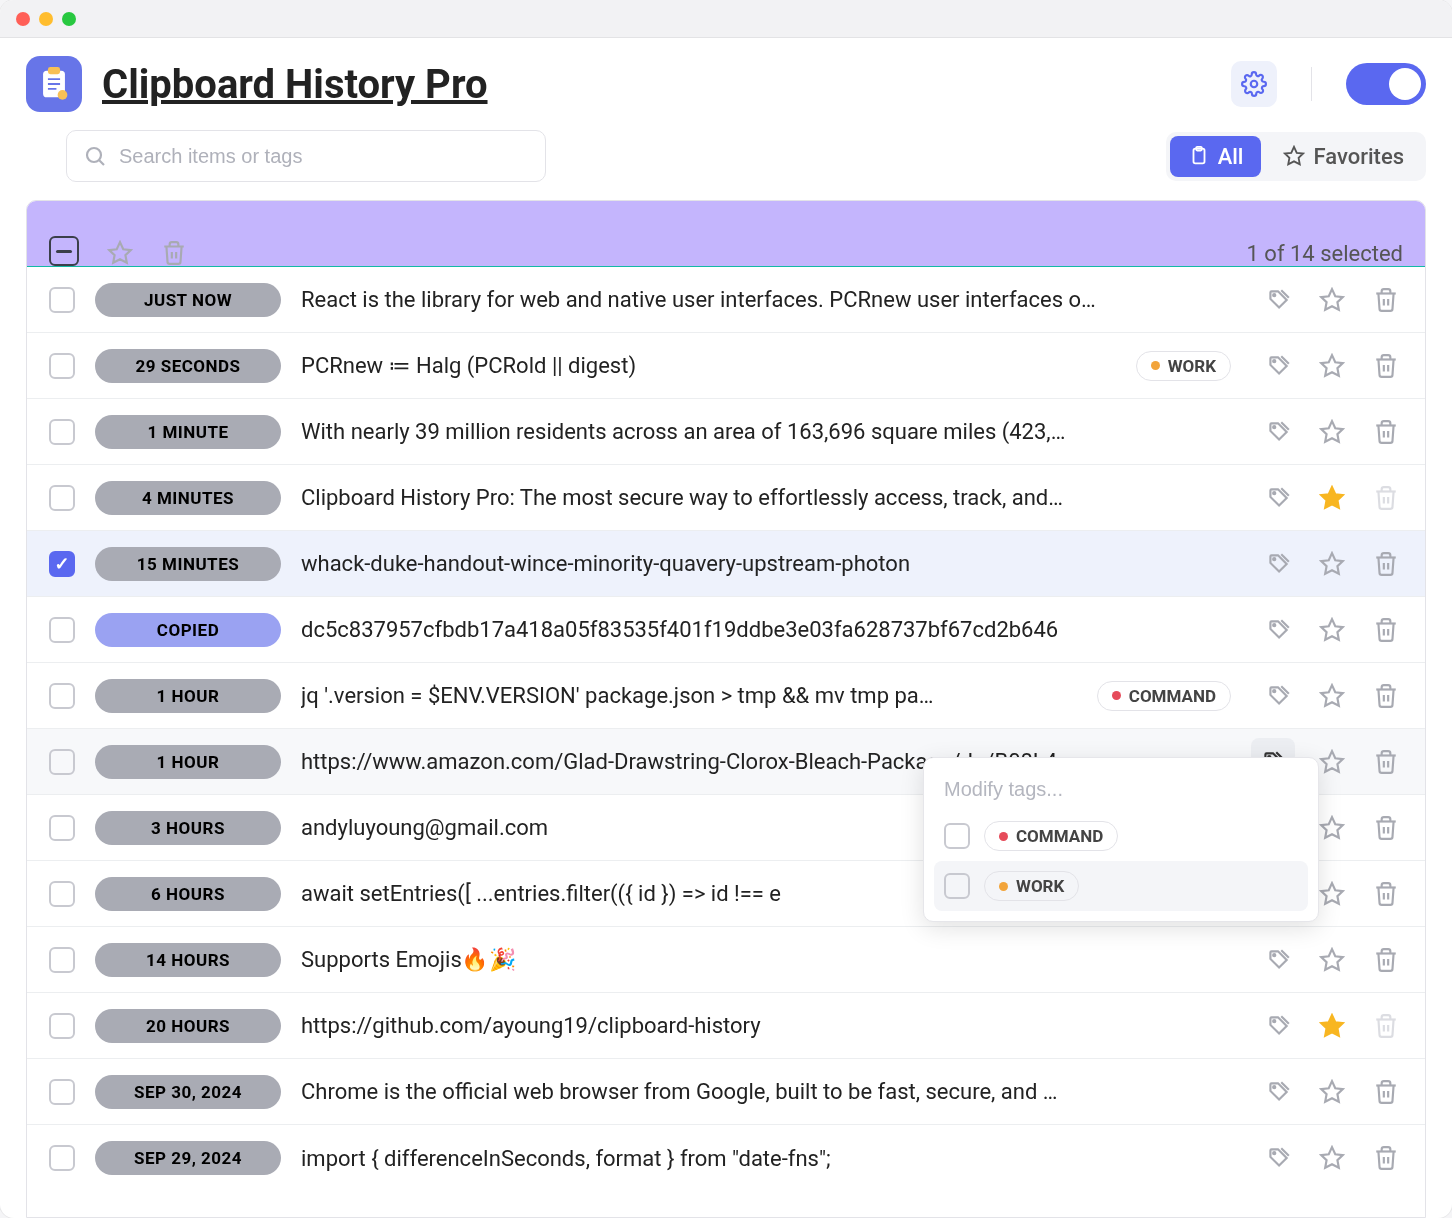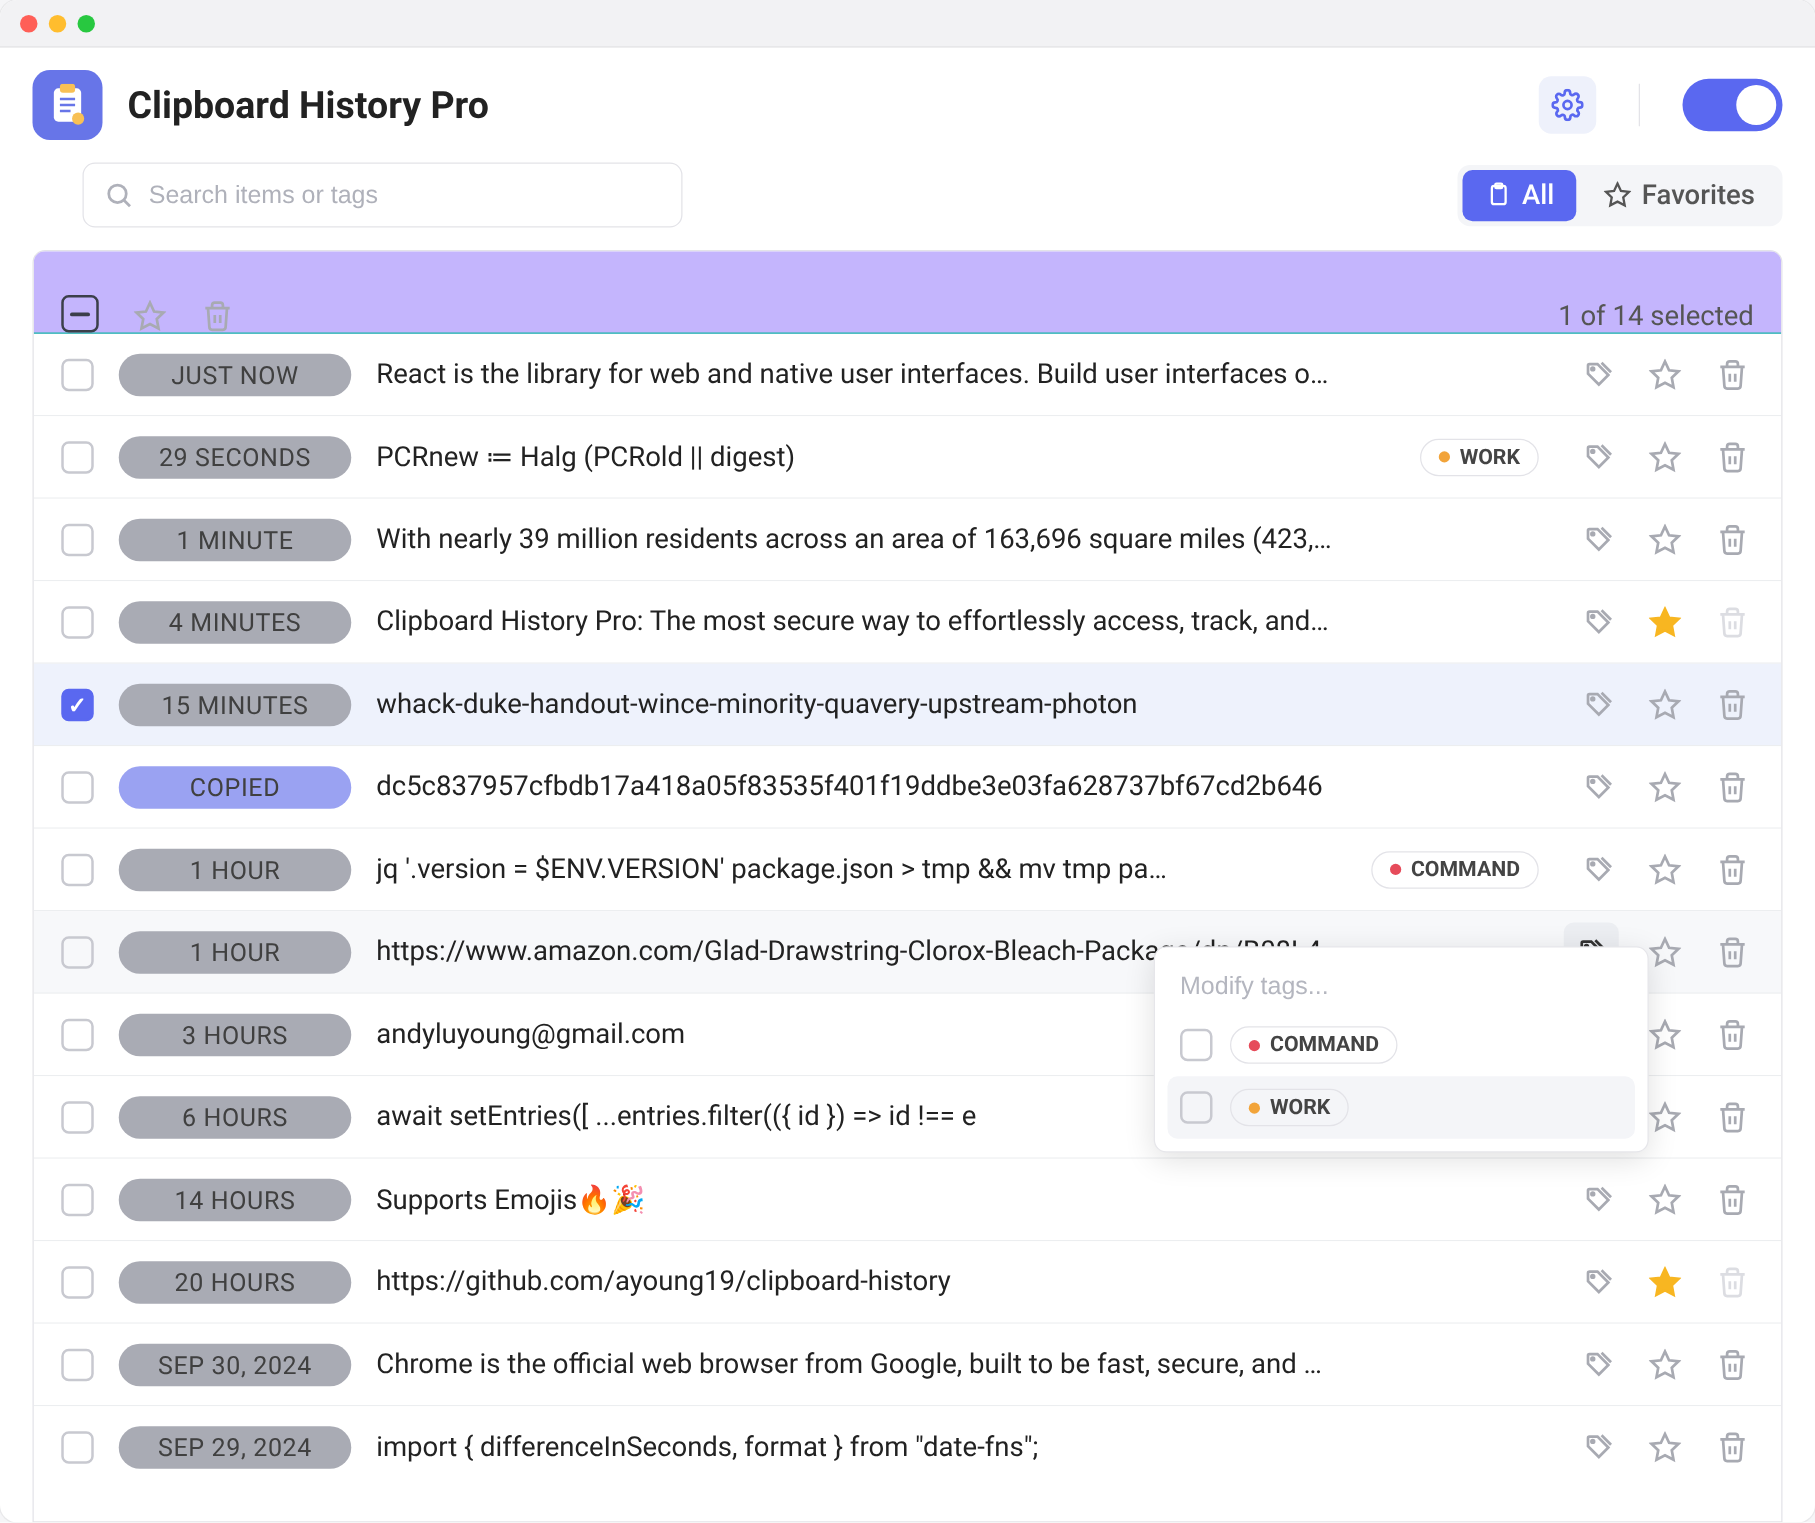--- a/index.html
+++ b/index.html
@@ -9,21 +9,21 @@
 
 .titlebar { height: 38px; background: #f2f2f4; display: flex; align-items: center; padding: 0 16px; gap: 9px; border-bottom: 1px solid #e3e3e5; }
 .traffic-light { width: 14px; height: 14px; border-radius: 50%; }
 .tl-red { background: #ff5f57; }
 .tl-yellow { background: #ffbd2e; }
 .tl-green { background: #28c840; }
 
 .header { display: flex; align-items: center; padding: 18px 26px 12px 26px; gap: 20px; }
 .app-icon { width: 56px; height: 56px; background: #6775e8; border-radius: 14px; display: flex; align-items: center; justify-content: center; position: relative; }
 .app-icon svg { width: 30px; height: 34px; }
-.app-title { font-size: 30px; font-weight: 700; color: #222; flex: 1; }
+.app-title { font-size: 40px; font-weight: 700; color: #222; flex: 1; text-decoration: underline; }
 .settings-btn { width: 46px; height: 46px; border-radius: 10px; background: #eef1fb; display: flex; align-items: center; justify-content: center; cursor: pointer; }
 .vdiv { width: 1px; height: 34px; background: #e3e3e8; margin: 0 14px; }
 .toggle { width: 80px; height: 42px; background: #5a68f0; border-radius: 22px; position: relative; cursor: pointer; }
 .toggle::after { content: ""; position: absolute; right: 5px; top: 5px; width: 32px; height: 32px; background: #fff; border-radius: 50%; }
 
 .toolbar { display: flex; align-items: center; padding: 6px 26px 18px 26px; gap: 20px; margin-left: 40px; }
 .search-box { width: 480px; height: 52px; border: 1px solid #e3e3e8; border-radius: 10px; display: flex; align-items: center; padding: 0 16px; gap: 12px; background: #fff; }
 .search-box input { border: none; outline: none; font-size: 20px; color: #333; flex: 1; background: transparent; }
 .search-box input::placeholder { color: #afb1ba; }
 .spacer { flex: 1; }
@@ -42,21 +42,21 @@
 
 .list { flex: 1; overflow: hidden; }
 .row { display: flex; align-items: center; height: 66px; padding: 0 22px; gap: 20px; border-bottom: 1px solid #eceef0; background: #fff; position: relative; }
 .row:last-child { border-bottom: none; }
 .row.selected { background: #eef2fc; }
 .row.hover { background: #f7f8fa; }
 .checkbox { width: 26px; height: 26px; border: 2px solid #c8c9d0; border-radius: 6px; cursor: pointer; flex-shrink: 0; display: flex; align-items: center; justify-content: center; }
 .checkbox.checked { background: #5a68f0; border-color: #5a68f0; }
 .checkbox.checked::after { content: "✓"; color: #fff; font-size: 18px; font-weight: 700; }
 
-.time-pill { min-width: 186px; height: 34px; background: #a9abb4; border-radius: 18px; display: flex; align-items: center; justify-content: center; color: #404040; font-size: 20px; font-weight: 400; letter-spacing: 0.5px; flex-shrink: 0; }
+.time-pill { min-width: 186px; height: 34px; background: #a9abb4; border-radius: 18px; display: flex; align-items: center; justify-content: center; color: #000000; font-size: 17px; font-weight: 700; letter-spacing: 0.5px; flex-shrink: 0; }
 .time-pill.copied { background: #9aa2f2; }
 
 .content { flex: 1; font-size: 22px; color: #222; white-space: nowrap; overflow: hidden; text-overflow: ellipsis; min-width: 0; }
 
 .tag-badge { display: inline-flex; align-items: center; gap: 8px; padding: 4px 14px; border: 1.5px solid #e3e3e8; border-radius: 16px; font-size: 17px; font-weight: 700; color: #444; flex-shrink: 0; margin-left: 8px; }
 .tag-dot { width: 9px; height: 9px; border-radius: 50%; }
 
 .actions { display: flex; gap: 20px; align-items: center; flex-shrink: 0; margin-left: 10px; }
 .act-btn { color: #a8aab2; cursor: pointer; display: flex; align-items: center; justify-content: center; width: 34px; height: 34px; }
 .act-btn svg { width: 26px; height: 26px; }
@@ -149,21 +149,21 @@
             <path d="M8 6V4a2 2 0 0 1 2-2h4a2 2 0 0 1 2 2v2"></path>
           </svg>
       </div>
       <div class="sel-count">1 of 14 selected</div>
     </div>
 
     <div class="list" id="list">
         <div class="row">
           <div class="checkbox"></div>
           <div class="time-pill">JUST NOW</div>
-          <div class="content">React is the library for web and native user interfaces. Build user interfaces o…</div>
+          <div class="content">React is the library for web and native user interfaces. PCRnew user interfaces o…</div>
           <div class="actions">
             <div class="act-btn">
               <svg viewBox="0 0 24 24" fill="none" stroke="currentColor" stroke-width="2">
                 <path d="M6 4h6l8 8-7 7-8-8V5a1 1 0 0 1 1-1z"></path>
                 <circle cx="8.5" cy="7.5" r="1" fill="currentColor"></circle>
                 <path d="M15 3l7 7"></path>
               </svg>
             </div>
             <div class="act-btn">
               <svg viewBox="0 0 24 24" fill="none" stroke="currentColor" stroke-width="2">

